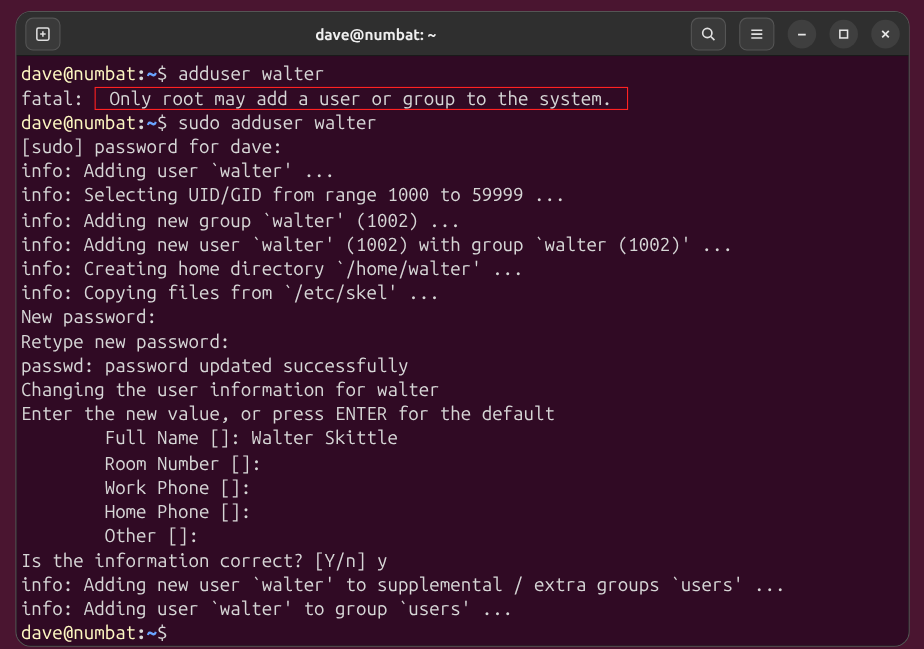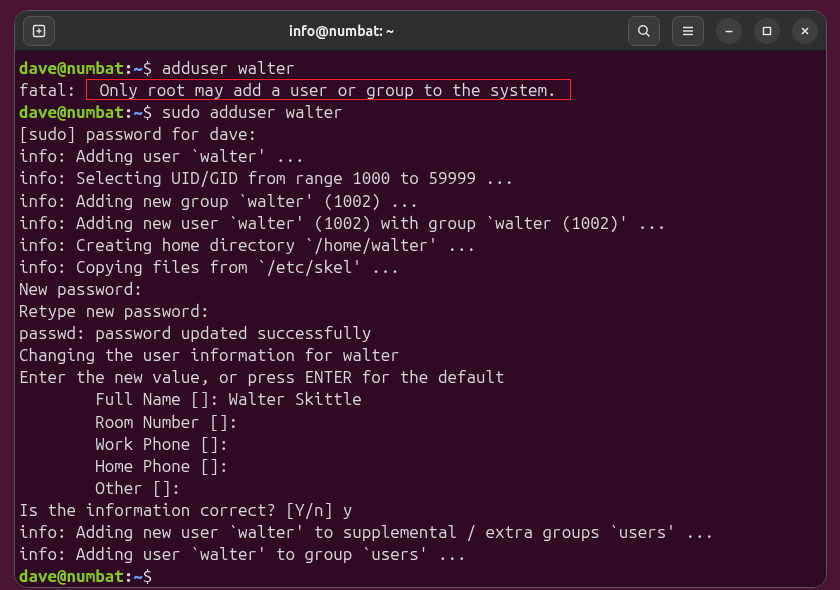--- a/index.html
+++ b/index.html
@@ -67,21 +67,21 @@
     .term {
       background: #300a24;
       width: 100%;
       height: calc(100% - 40px);
       padding: 6px 4px 4px 4px;
       color: #d6d6d6;
       line-height: 1.3;
       white-space: pre;
       overflow: hidden;
     }
-    .prompt-user { color: #84cc16; font-weight: bold; }
+    .prompt-user { color: #fef9c3; font-weight: normal; }
     .prompt-colon { color: #d6d6d6; font-weight: bold; }
     .prompt-path { color: #6aa3ff; font-weight: bold; }
     .prompt-dollar { color: #d6d6d6; }
     .redbox { border: 1px solid #ff2222; padding: 0 13px; }
     .line { display: block; }
   </style>
 </head>
 <body>
 
 <div class="window">
@@ -89,21 +89,21 @@
   <div class="titlebar">
     <div class="titlebar-left">
       <div class="titlebar-btn framed">
         <svg viewBox="0 0 16 16" fill="none" stroke="currentColor" stroke-width="1.4">
           <rect x="2.5" y="2.5" width="11" height="11" rx="1.5"></rect>
           <path d="M8 5.5v5M5.5 8h5"></path>
         </svg>
       </div>
     </div>
 
-    <div class="title">info@numbat: ~</div>
+    <div class="title">dave@numbat: ~</div>
 
     <div class="titlebar-right">
       <div class="titlebar-btn framed">
         <svg viewBox="0 0 16 16" fill="none" stroke="currentColor" stroke-width="1.5">
           <circle cx="7" cy="7" r="4.2"></circle>
             <path d="M10.2 10.2 L13.5 13.5"></path>
         </svg>
       </div>
       <div class="titlebar-btn framed">
         <svg viewBox="0 0 16 16" stroke="currentColor" stroke-width="1.5">

